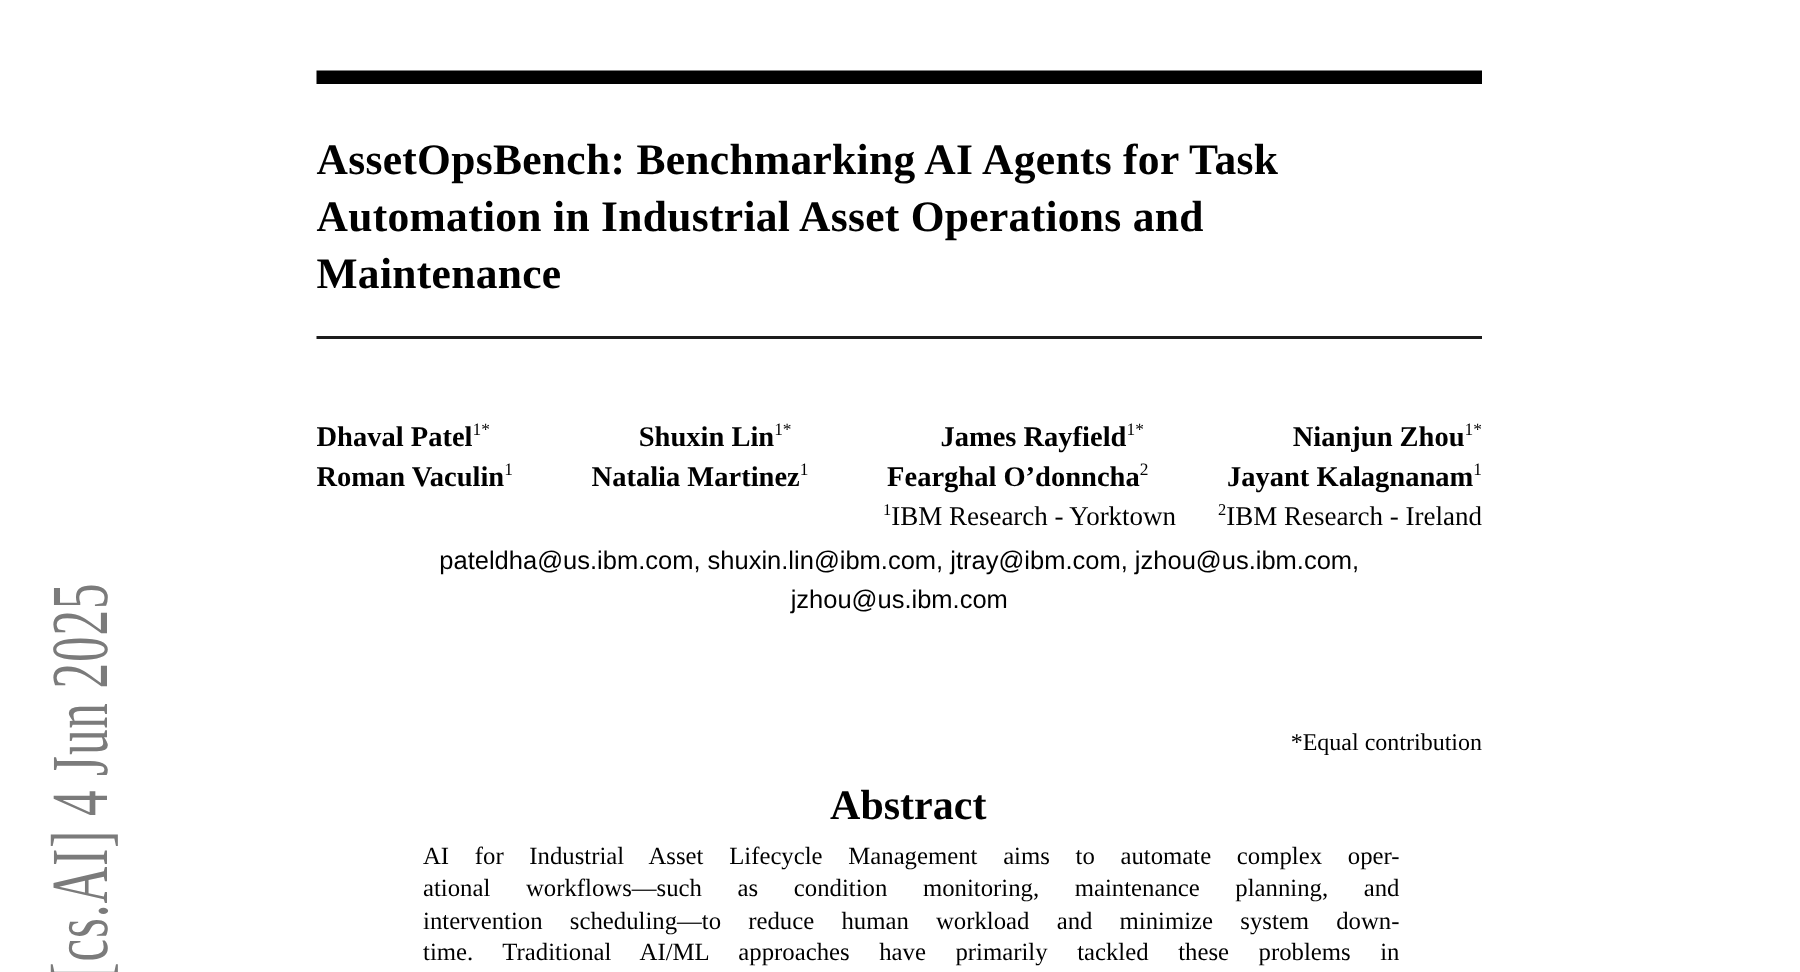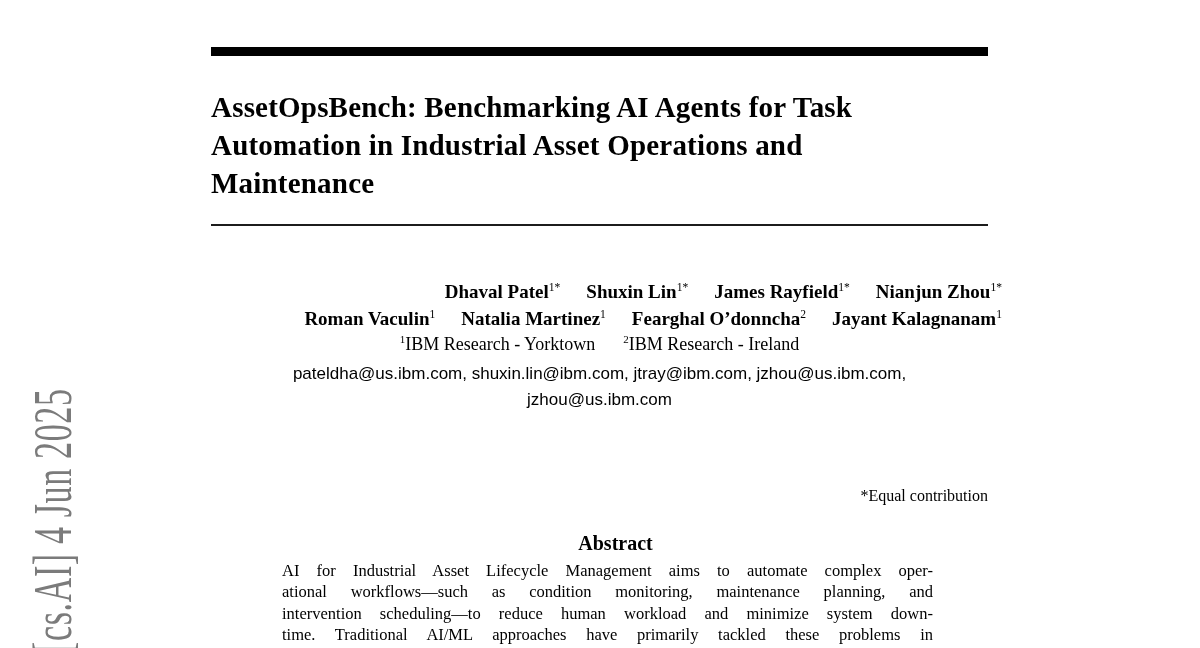--- a/index.html
+++ b/index.html
@@ -48,44 +48,44 @@
     text-align: left;
     font-size: 29px;
     line-height: 38px;
     font-weight: bold;
     letter-spacing: 0.2px;
   }
   .title-line { display: block; }
 
   .authors-row {
     position: absolute;
-    left: 225px;
+    left: 211px;
     width: 777px;
     display: flex;
-    justify-content: flex-end;
+    justify-content: space-between;
     gap: 26px;
     font-size: 19px;
     font-weight: bold;
     white-space: nowrap;
   }
   .authors-row-1 { top: 281px; }
   .authors-row-2 { top: 308px; }
   .author sup, .affil sup {
     font-size: 61%;
     font-weight: normal;
     vertical-align: super;
     line-height: 0;
   }
 
   .affiliations {
     position: absolute;
     left: 211px; top: 334px;
     width: 777px;
     display: flex;
-    justify-content: center;
+    justify-content: flex-end;
     gap: 28px;
     font-size: 18px;
     white-space: nowrap;
   }
 
   .emails {
     position: absolute;
     left: 211px; top: 361px;
     width: 777px;
     text-align: center;
@@ -101,23 +101,23 @@
     width: 777px;
     text-align: right;
     font-size: 16px;
     margin-top: 48px;
   }
 
   .abstract-heading {
     position: absolute;
     left: 211px; top: 516px;
     width: 777px;
-    margin: 16px;
+    margin: 6px;
     text-align: center;
-    font-size: 20px;
+    font-size: 28px;
     font-weight: bold;
   }
 
   .abstract-body {
     position: absolute;
     left: 282px; top: 560px;
     width: 651px;
     font-size: 16.5px;
     line-height: 21.4px;
   }

